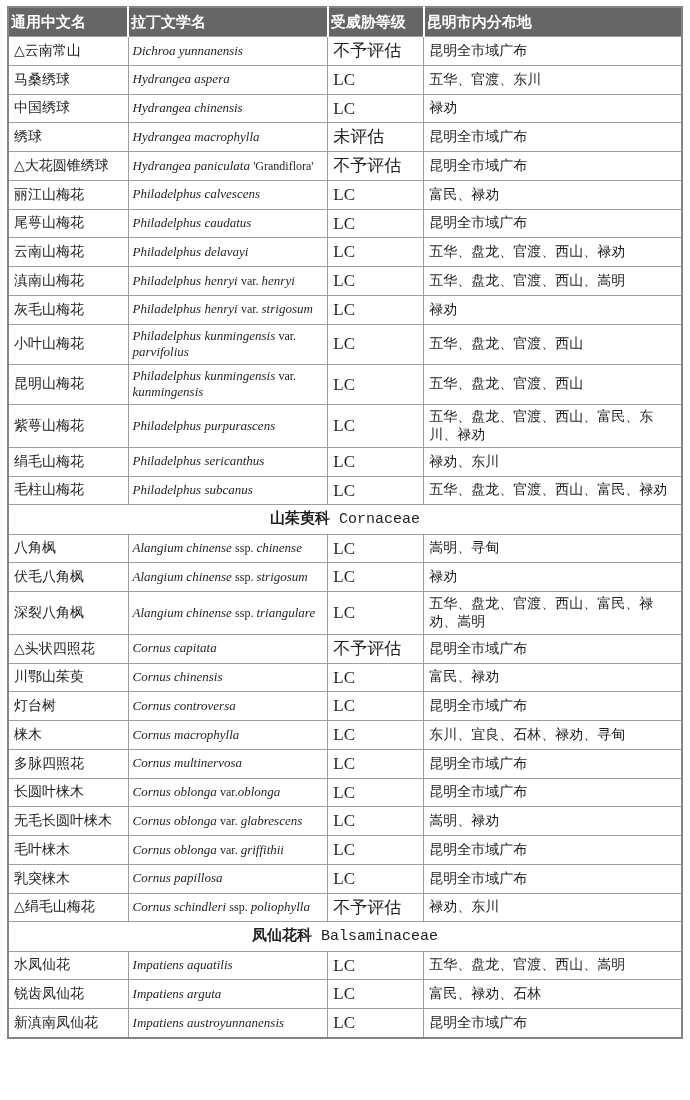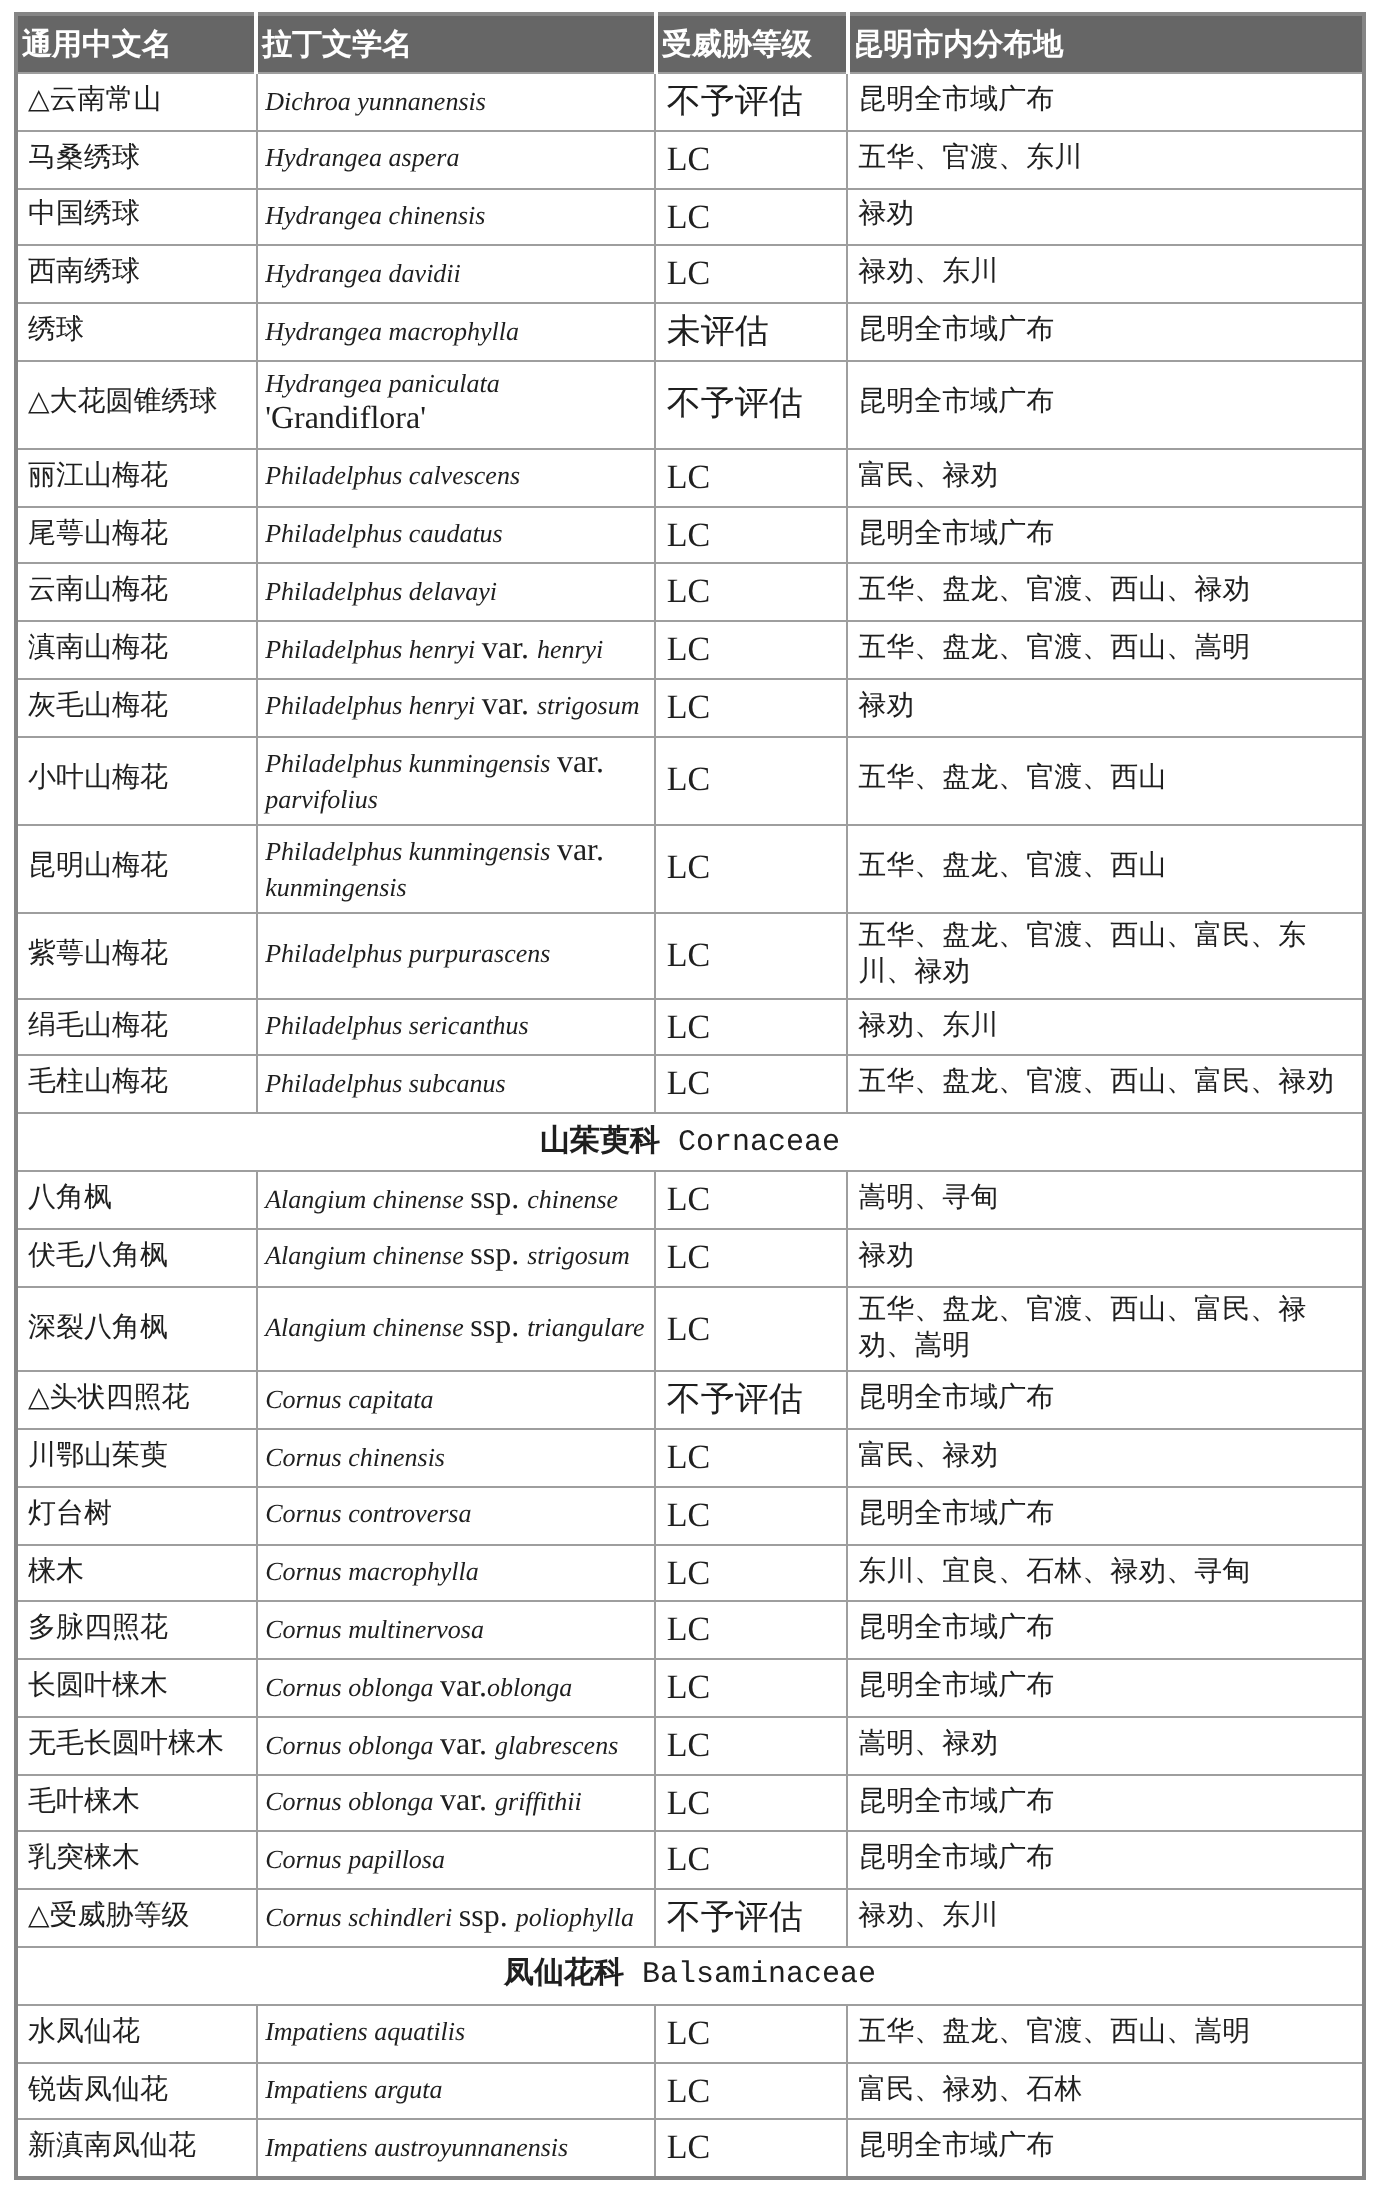--- a/index.html
+++ b/index.html
@@ -41,21 +41,21 @@
     height: 21px;
     vertical-align: middle;
     overflow: hidden;
   }
   .col1 { width: 119px; }
   .col2 { width: 198px; }
   .col3 { width: 95px; }
   .col4 { width: 256px; }
   td.latin { font-size: 13px; padding-left: 4px; padding-right: 1px; }
   .it { font-style: italic; }
-  .rm { font-style: normal; font-size: 16px; }
+  .rm { font-style: normal; font-size: 12px; }
   td.status { font-size: 17px; }
   tr.section-row td {
     text-align: center;
     font-size: 15px;
     padding: 4px 2px;
     height: 20px;
   }
   .fam-cn { font-weight: bold; margin-top: 32px; }
   .fam-la { font-weight: normal; font-family: Liberation Mono, monospace; }
 </style>
@@ -91,26 +91,20 @@
           <td class="status">LC</td>
           <td>五华、官渡、东川</td>
         </tr>
         <tr>
           <td>中国绣球</td>
           <td class="latin"><span class="it">Hydrangea chinensis</span></td>
           <td class="status">LC</td>
           <td>禄劝</td>
         </tr>
         <tr>
-          <td>西南绣球</td>
-          <td class="latin"><span class="it">Hydrangea davidii</span></td>
-          <td class="status">LC</td>
-          <td>禄劝、东川</td>
-        </tr>
-        <tr>
           <td>绣球</td>
           <td class="latin"><span class="it">Hydrangea macrophylla</span></td>
           <td class="status">未评估</td>
           <td>昆明全市域广布</td>
         </tr>
         <tr>
           <td>△大花圆锥绣球</td>
           <td class="latin"><span class="it">Hydrangea paniculata </span><span class="rm">'Grandiflora'</span></td>
           <td class="status">不予评估</td>
           <td>昆明全市域广布</td>
@@ -244,21 +238,21 @@
           <td class="status">LC</td>
           <td>昆明全市域广布</td>
         </tr>
         <tr>
           <td>乳突梾木</td>
           <td class="latin"><span class="it">Cornus papillosa</span></td>
           <td class="status">LC</td>
           <td>昆明全市域广布</td>
         </tr>
         <tr>
-          <td>△受威胁等级</td>
+          <td>△绢毛山梅花</td>
           <td class="latin"><span class="it">Cornus schindleri </span><span class="rm">ssp. </span><span class="it">poliophylla</span></td>
           <td class="status">不予评估</td>
           <td>禄劝、东川</td>
         </tr>
         <tr class="section-row">
           <td colspan="4"><span class="fam-cn">凤仙花科</span><span class="fam-la"> Balsaminaceae</span></td>
         </tr>
         <tr>
           <td>水凤仙花</td>
           <td class="latin"><span class="it">Impatiens aquatilis</span></td>

